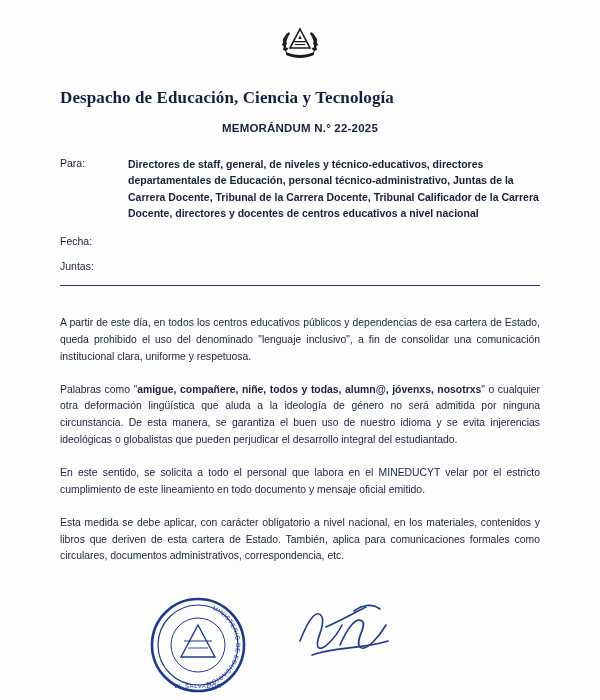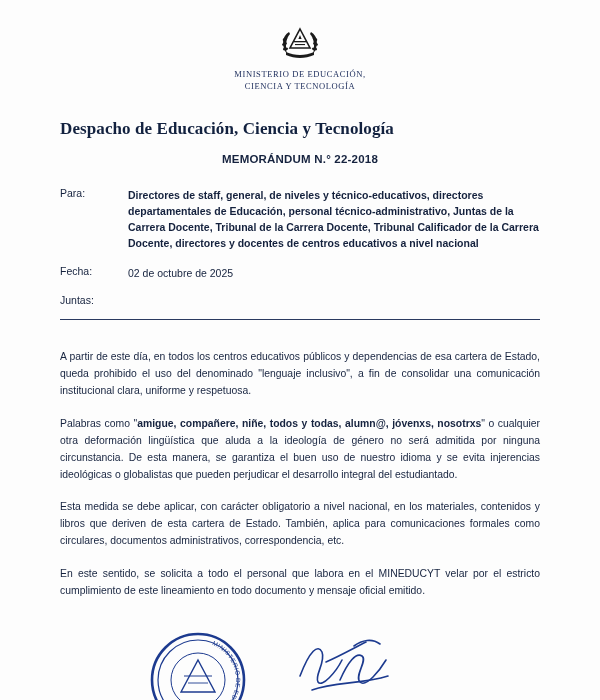--- a/index.html
+++ b/index.html
@@ -156,53 +156,48 @@
 
         <path d="M23 7 L33 26 L13 26 Z" fill="none" stroke="#1b1b1b" stroke-width="1.6"></path>
 
         <path d="M23 13 L24.6 17 L21.4 17 Z"></path>
         <rect x="17" y="19" width="12" height="1.3"></rect>
         <rect x="18" y="22" width="10" height="1.1"></rect>
 
         <path d="M9 30 C18 34, 28 34, 37 30 L37 33 C28 37, 18 37, 9 33 Z"></path>
       </g>
     </svg>
-    <div class="ministry">
-      <span>Ministerio de Educación,</span>
-      <span class="l2">Ciencia y Tecnología</span>
-    </div>
   </div>
 
   <div class="dept-title">Despacho de Educación, Ciencia y Tecnología</div>
-  <div class="memo-number">MEMORÁNDUM N.° 22-2018</div>
+  <div class="memo-number">MEMORÁNDUM N.° 22-2025</div>
 
   <div class="fields">
 
     <div class="field-row">
       <div class="field-label">Para:</div>
       <div class="field-value bold">Directores de staff, general, de niveles y técnico-educativos, directores departamentales de Educación, personal técnico-administrativo, Juntas de la Carrera Docente, Tribunal de la Carrera Docente, Tribunal Calificador de la Carrera Docente, directores y docentes de centros educativos a nivel nacional</div>
     </div>
 
     <div class="field-row">
       <div class="field-label">Fecha:</div>
-      <div class="field-value">02 de octubre de 2025</div>
     </div>
 
     <div class="field-row">
       <div class="field-label">Juntas:</div>
     </div>
 
     <hr class="divider">
   </div>
 
   <div class="body-text">
     <p>A partir de este día, en todos los centros educativos públicos y dependencias de esa cartera de Estado, queda prohibido el uso del denominado "lenguaje inclusivo", a fin de consolidar una comunicación institucional clara, uniforme y respetuosa.</p>
     <p><span>Palabras como "</span><b>amigue, compañere, niñe, todos y todas, alumn@, jóvenxs, nosotrxs</b><span>" o cualquier otra deformación lingüística que aluda a la ideología de género no será admitida por ninguna circunstancia. De esta manera, se garantiza el buen uso de nuestro idioma y se evita injerencias ideológicas o globalistas que pueden perjudicar el desarrollo integral del estudiantado.</span></p>
+    <p>En este sentido, se solicita a todo el personal que labora en el MINEDUCYT velar por el estricto cumplimiento de este lineamiento en todo documento y mensaje oficial emitido.</p>
     <p>Esta medida se debe aplicar, con carácter obligatorio a nivel nacional, en los materiales, contenidos y libros que deriven de esta cartera de Estado. También, aplica para comunicaciones formales como circulares, documentos administrativos, correspondencia, etc.</p>
-    <p>En este sentido, se solicita a todo el personal que labora en el MINEDUCYT velar por el estricto cumplimiento de este lineamiento en todo documento y mensaje oficial emitido.</p>
   </div>
 
   <div class="closing">
 
     <svg class="seal" width="100" height="100" viewBox="0 0 100 100">
       <circle cx="50" cy="50" r="46" fill="none" stroke="#1c3a8f" stroke-width="2.6"></circle>
       <circle cx="50" cy="50" r="40" fill="none" stroke="#1c3a8f" stroke-width="1.2"></circle>
       <circle cx="50" cy="50" r="27" fill="none" stroke="#1c3a8f" stroke-width="1"></circle>
       <path d="M50 30 L67 62 L33 62 Z" fill="none" stroke="#1c3a8f" stroke-width="1.4"></path>
       <path d="M36 46 h28" stroke="#1c3a8f" stroke-width="1"></path>

